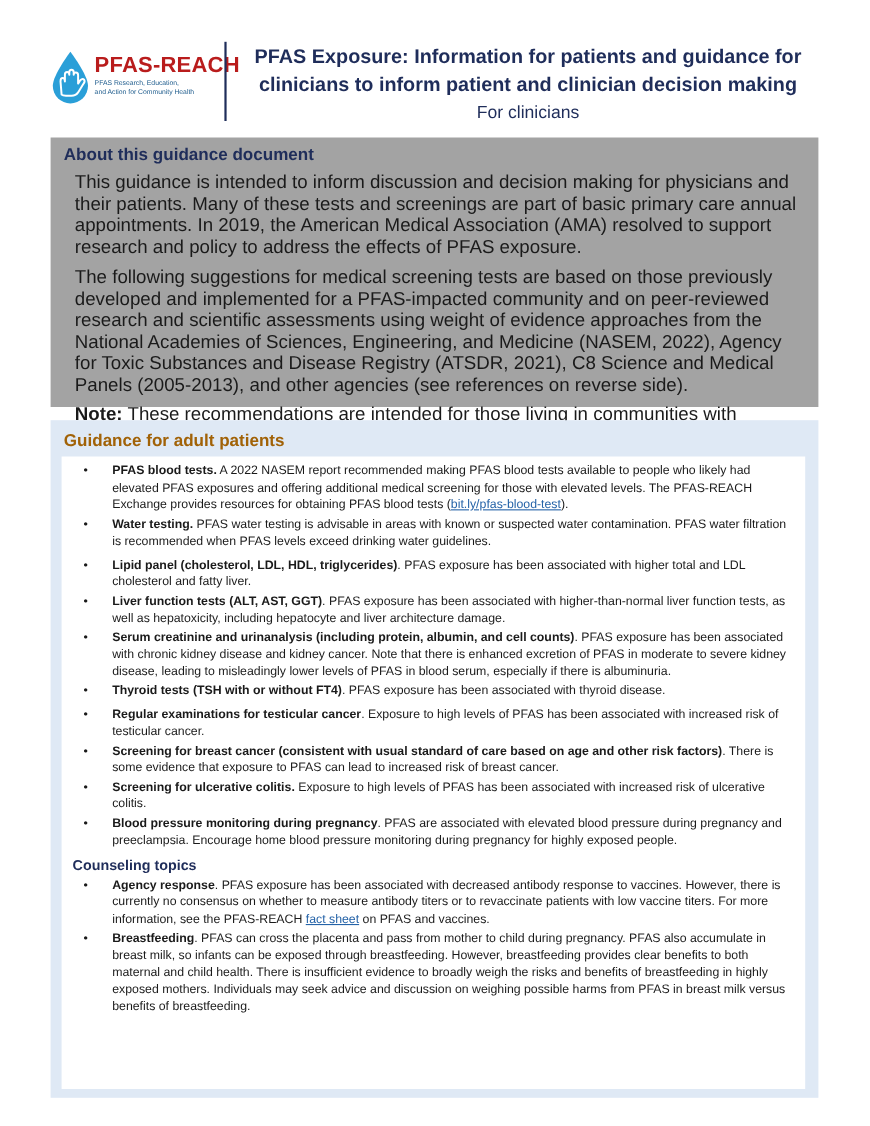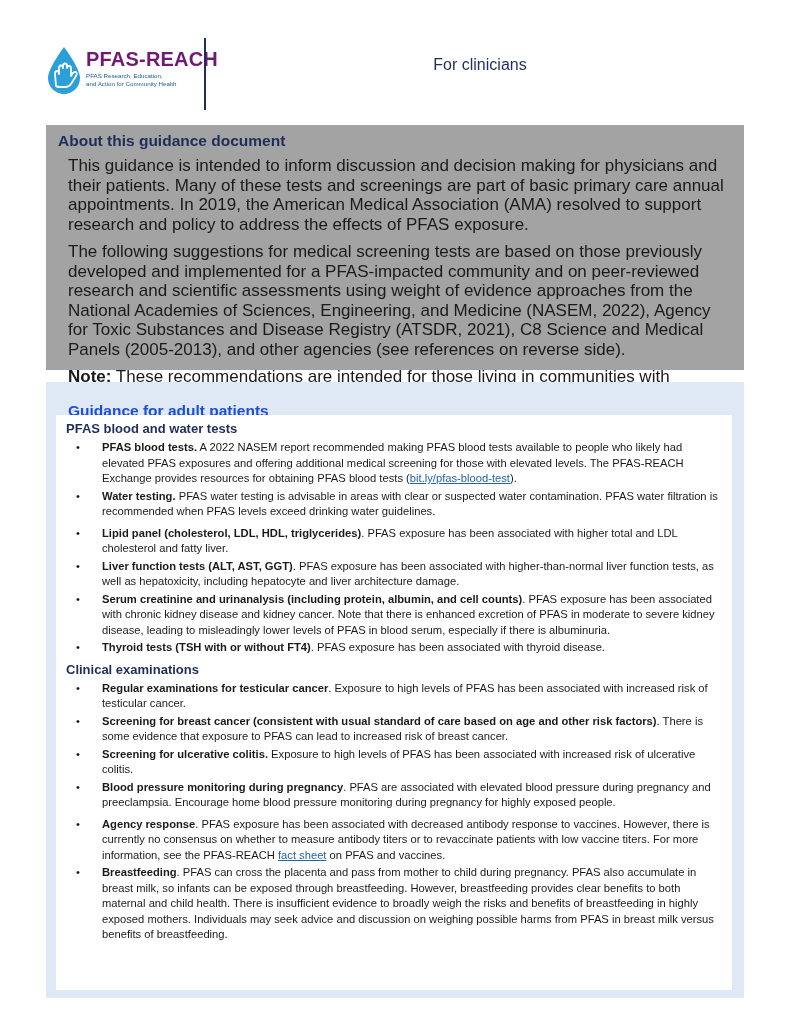--- a/index.html
+++ b/index.html
@@ -3,34 +3,34 @@
 <meta charset="utf-8">
 <style>
   html, body { margin: 0; padding: 0; }
   body {
     width: 791px; height: 1024px; background: #ffffff; position: relative; overflow: hidden;
     font-family: "Liberation Sans", "DejaVu Sans", sans-serif; color: #1a1a1a;
   }
   .header { position: absolute; left: 0; top: 0; width: 791px; height: 120px; }
   .logo { position: absolute; left: 46px; top: 44px; width: 150px; height: 56px; }
   .logo svg { position: absolute; left: 0; top: 2px; }
-  .logo-name { position: absolute; left: 40px; top: 4px; font-size: 20px; font-weight: bold; color: #701a75; letter-spacing: 0.2px; white-space: nowrap; }
+  .logo-name { position: absolute; left: 40px; top: 4px; font-size: 20px; font-weight: bold; color: #b91c1c; letter-spacing: 0.2px; white-space: nowrap; }
   .logo-tag { position: absolute; left: 40px; top: 28px; font-size: 6.2px; color: #1d5b8c; line-height: 8px; white-space: nowrap; }
   .hdr-divider { position: absolute; left: 204px; top: 38px; width: 2px; height: 72px; background: #1f2d5a; }
   .title-wrap { position: absolute; left: 210px; top: 38px; width: 540px; text-align: center; }
   .title { font-size: 18px; font-weight: bold; color: #1f2d5a; line-height: 26px; margin: 0; }
-  .subtitle { font-size: 16px; color: #1f2d5a; line-height: 22px; margin-top: 16px; }
+  .subtitle { font-size: 16px; color: #1f2d5a; line-height: 22px; margin-top: 2px; }
 
   .about { position: absolute; left: 46px; top: 125px; width: 698px; height: 245px; background: #a3a3a3; box-sizing: border-box; padding: 7px 10px 16px 12px; }
   .about h2 { margin: 0 0 6px 0; font-size: 15.5px; color: #1f2d5a; font-weight: bold; }
   .about p { margin: 0 0 8px 10px; font-size: 17px; line-height: 19.5px; color: #1a1a1a; }
   .about b { color: #1a1a1a; margin-top: 48px; }
 
   .guidance { position: absolute; left: 46px; top: 382px; width: 698px; height: 616px; background: #dfe9f5; box-sizing: border-box; }
-  .guidance h2 { position: absolute; left: 12px; top: 10px; margin: 10px; font-size: 15.5px; color: #1d4ed8; font-weight: bold; }
+  .guidance h2 { position: absolute; left: 12px; top: 10px; margin: 0; font-size: 15.5px; color: #a16207; font-weight: bold; }
   .inner { position: absolute; left: 10px; top: 33px; width: 676px; height: 575px; background: #ffffff; box-sizing: border-box; padding: 6px 8px 0 10px; }
   .inner h3 { margin: 0 0 4px 0; font-size: 13px; color: #1f2d5a; font-weight: bold; }
   .inner ul { list-style: none; margin: 0 0 6px 0; padding: 0 0 0 36px; }
   .inner li { position: relative; font-size: 11.2px; line-height: 15.5px; margin-bottom: 2px; color: #1a1a1a; }
   .inner li .bullet { position: absolute; left: -26px; top: 0; }
   .inner li b { font-weight: bold; }
   .link { color: #2563a8; text-decoration: underline; cursor: pointer; }
 </style>
 </head>
 <body>
@@ -42,55 +42,58 @@
       <path d="M10 40 L 9 28 Q 9 25 11 25 Q 13 25 13 28 L 13 22 Q 13 19.5 15 19.5 Q 17 19.5 17 22 L 17 20 Q 17 17.5 19 17.5 Q 21 17.5 21 20 L 21 22 Q 21 20 23 20 Q 25 20 25 22.5 L 25 30 L 27 27 Q 29 25 30.5 26.5 Q 31.5 28 30 30 L 25 38 Q 23 41 19 41 L 14 41 Q 11 41 10 40 Z" fill="none" stroke="#ffffff" stroke-width="1.8" stroke-linejoin="round"></path>
     </svg>
     <div class="logo-name">PFAS-REACH</div>
     <div class="logo-tag">
       <div>PFAS Research, Education,</div>
       <div>and Action for Community Health</div>
     </div>
   </div>
   <div class="hdr-divider"></div>
   <div class="title-wrap">
+    <h1 class="title">
+      <span>PFAS Exposure: Information for patients and guidance for</span><br>
+      <span>clinicians to inform patient and clinician decision making</span>
+    </h1>
     <div class="subtitle">For clinicians</div>
   </div>
 </div>
 
 <section class="about">
   <h2>About this guidance document</h2>
   <p>This guidance is intended to inform discussion and decision making for physicians and their patients. Many of these tests and screenings are part of basic primary care annual appointments. In 2019, the American Medical Association (AMA) resolved to support research and policy to address the effects of PFAS exposure.</p>
   <p>The following suggestions for medical screening tests are based on those previously developed and implemented for a PFAS-impacted community and on peer-reviewed research and scientific assessments using weight of evidence approaches from the National Academies of Sciences, Engineering, and Medicine (NASEM, 2022), Agency for Toxic Substances and Disease Registry (ATSDR, 2021), C8 Science and Medical Panels (2005-2013), and other agencies (see references on reverse side).</p>
   <p><b>Note:</b><span> These recommendations are intended for those living in communities with contaminated water or who are exposed to other sources of PFAS that substantially increases their internal burden of PFAS. These recommendations are not targeted to those with average levels of PFAS exposure.</span></p>
 </section>
 
 <section class="guidance">
   <h2>Guidance for adult patients</h2>
   <div class="inner">
 
-    <h3>PFAS blood and water tests</h3>
     <ul>
       <li><span class="bullet">•</span><b>PFAS blood tests.</b><span> A 2022 NASEM report recommended making PFAS blood tests available to people who likely had elevated PFAS exposures and offering additional medical screening for those with elevated levels. The PFAS-REACH Exchange provides resources for obtaining PFAS blood tests (</span><a class="link">bit.ly/pfas-blood-test</a><span>).</span></li>
-      <li><span class="bullet">•</span><b>Water testing.</b><span> PFAS water testing is advisable in areas with clear or suspected water contamination. PFAS water filtration is recommended when PFAS levels exceed drinking water guidelines.</span></li>
+      <li><span class="bullet">•</span><b>Water testing.</b><span> PFAS water testing is advisable in areas with known or suspected water contamination. PFAS water filtration is recommended when PFAS levels exceed drinking water guidelines.</span></li>
     </ul>
 
     <ul>
       <li><span class="bullet">•</span><b>Lipid panel (cholesterol, LDL, HDL, triglycerides)</b><span>. PFAS exposure has been associated with higher total and LDL cholesterol and fatty liver.</span></li>
       <li><span class="bullet">•</span><b>Liver function tests (ALT, AST, GGT)</b><span>. PFAS exposure has been associated with higher-than-normal liver function tests, as well as hepatoxicity, including hepatocyte and liver architecture damage.</span></li>
       <li><span class="bullet">•</span><b>Serum creatinine and urinanalysis (including protein, albumin, and cell counts)</b><span>. PFAS exposure has been associated with chronic kidney disease and kidney cancer. Note that there is enhanced excretion of PFAS in moderate to severe kidney disease, leading to misleadingly lower levels of PFAS in blood serum, especially if there is albuminuria.</span></li>
       <li><span class="bullet">•</span><b>Thyroid tests (TSH with or without FT4)</b><span>. PFAS exposure has been associated with thyroid disease.</span></li>
     </ul>
 
-    <h3>Clinical examinations</h3>
     <ul>
       <li><span class="bullet">•</span><b>Regular examinations for testicular cancer</b><span>. Exposure to high levels of PFAS has been associated with increased risk of testicular cancer.</span></li>
       <li><span class="bullet">•</span><b>Screening for breast cancer (consistent with usual standard of care based on age and other risk factors)</b><span>. There is some evidence that exposure to PFAS can lead to increased risk of breast cancer.</span></li>
       <li><span class="bullet">•</span><b>Screening for ulcerative colitis.</b><span> Exposure to high levels of PFAS has been associated with increased risk of ulcerative colitis.</span></li>
       <li><span class="bullet">•</span><b>Blood pressure monitoring during pregnancy</b><span>. PFAS are associated with elevated blood pressure during pregnancy and preeclampsia. Encourage home blood pressure monitoring during pregnancy for highly exposed people.</span></li>
     </ul>
 
+    <h3>Counseling topics</h3>
     <ul>
       <li><span class="bullet">•</span><b>Agency response</b><span>. PFAS exposure has been associated with decreased antibody response to vaccines. However, there is currently no consensus on whether to measure antibody titers or to revaccinate patients with low vaccine titers. For more information, see the PFAS-REACH </span><a class="link">fact sheet</a><span> on PFAS and vaccines.</span></li>
       <li><span class="bullet">•</span><b>Breastfeeding</b><span>. PFAS can cross the placenta and pass from mother to child during pregnancy. PFAS also accumulate in breast milk, so infants can be exposed through breastfeeding. However, breastfeeding provides clear benefits to both maternal and child health. There is insufficient evidence to broadly weigh the risks and benefits of breastfeeding in highly exposed mothers. Individuals may seek advice and discussion on weighing possible harms from PFAS in breast milk versus benefits of breastfeeding.</span></li>
     </ul>
 
   </div>
 </section>
 
 </body></html>

